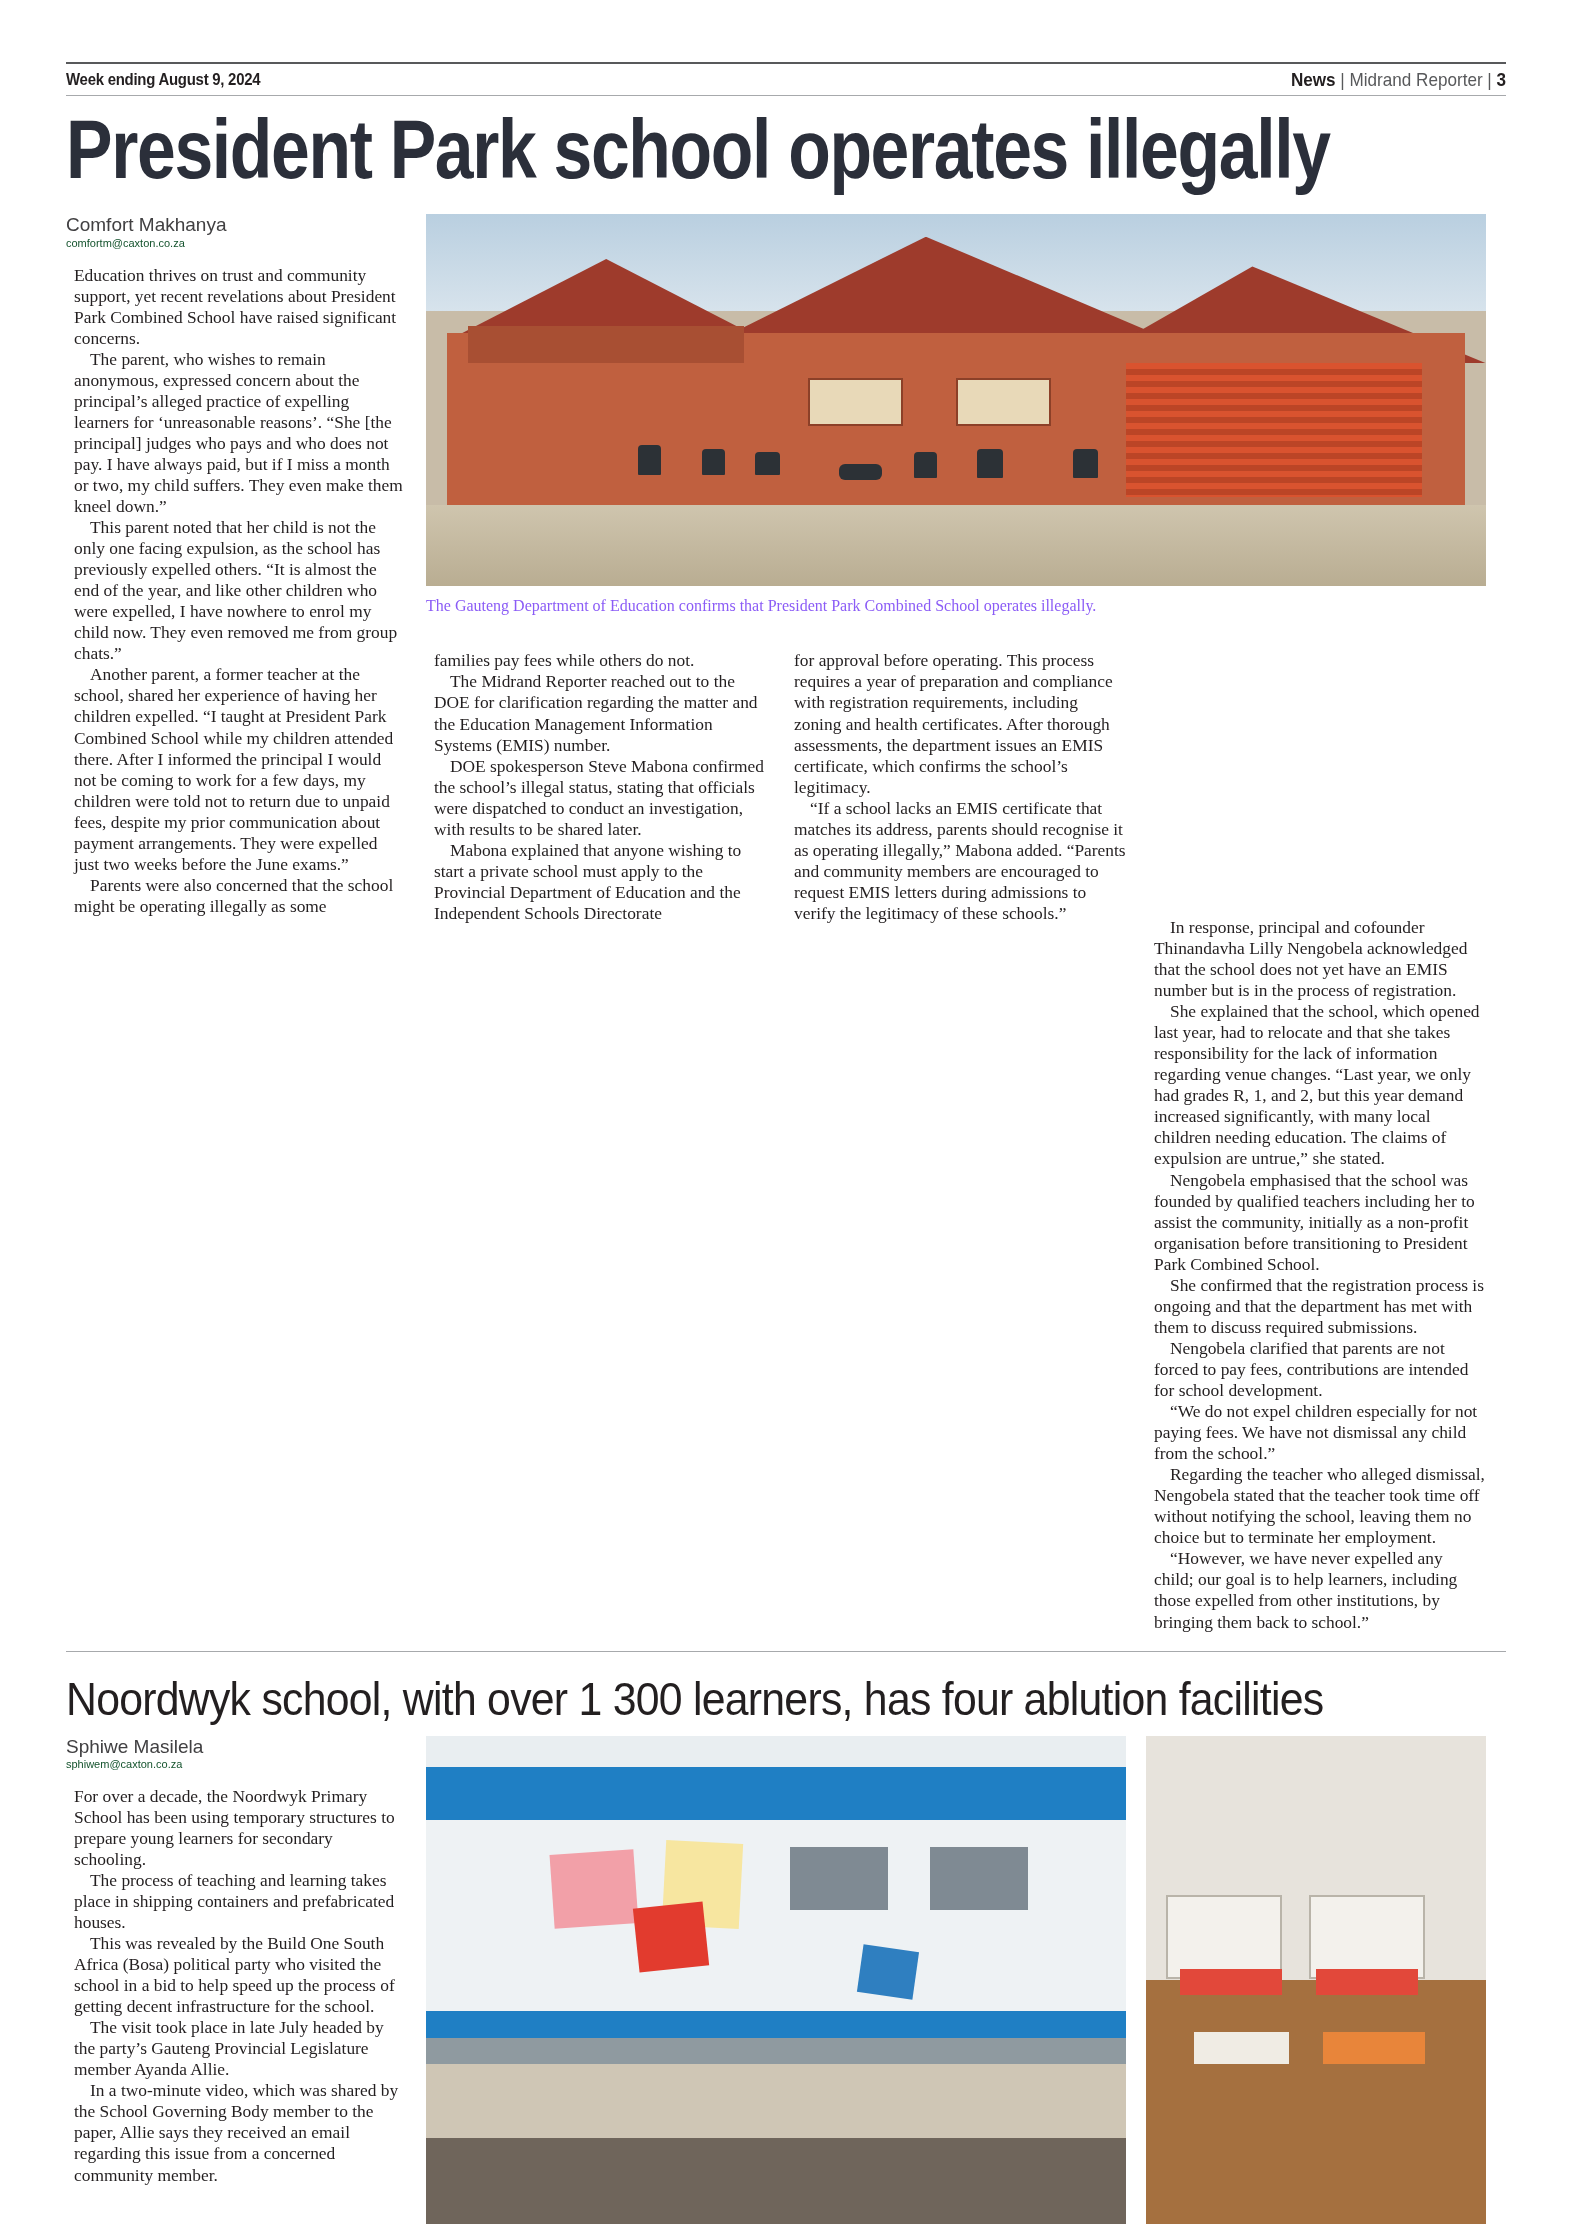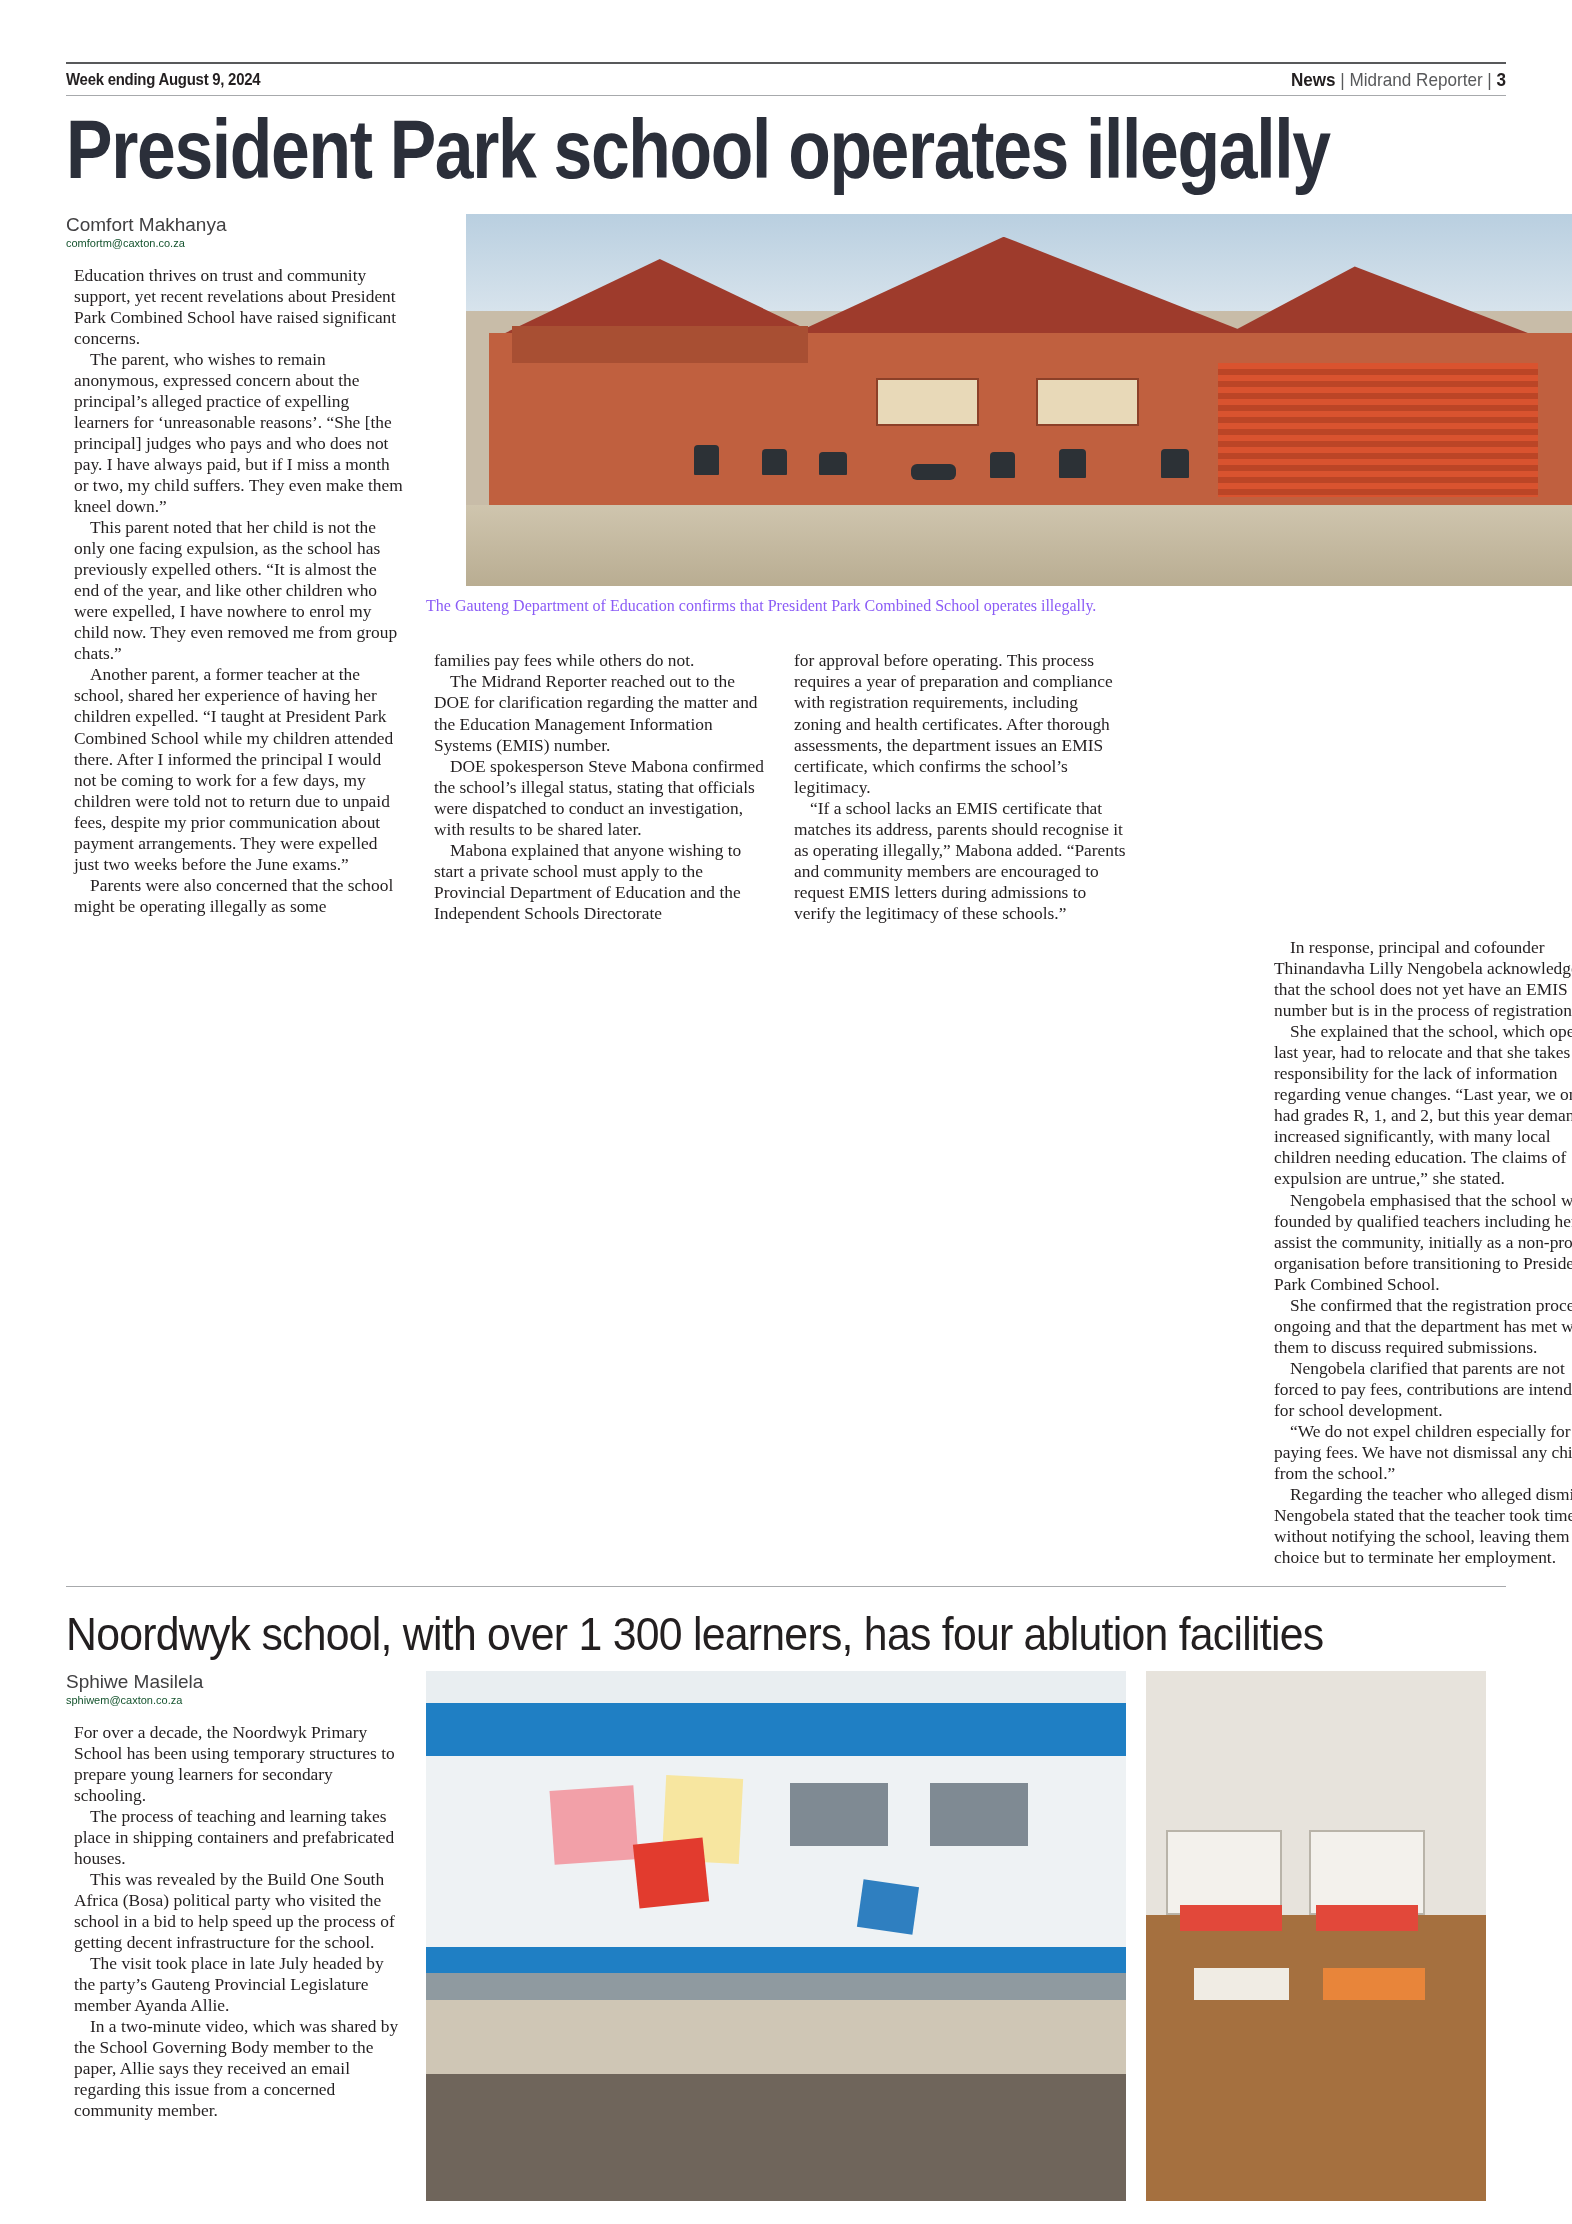--- a/index.html
+++ b/index.html
@@ -94,21 +94,20 @@
     font-size: 16px;
     line-height: 1.28;
     color: #8b5cf6;
   }
 
   
   .a1 { position: relative; margin-top: 26px; }
   .a1-grid {
     display: grid;
     grid-template-columns: 340px 20px 340px 20px 340px 20px 340px;
-    gap: 20px;
   }
   .photo-main {
     grid-column: 3 / span 5;
     height: 372px;
     position: relative;
     overflow: hidden;
     background: #c8bca8;
   }
 
   
@@ -182,20 +181,21 @@
       </div>
 
       <div class="body-col" style="grid-column:7/span 1">
         <p style="text-indent:16px">In response, principal and cofounder Thinandavha Lilly Nengobela acknowledged that the school does not yet have an EMIS number but is in the process of registration.</p>
         <p>She explained that the school, which opened last year, had to relocate and that she takes responsibility for the lack of information regarding venue changes. “Last year, we only had grades R, 1, and 2, but this year demand increased significantly, with many local children needing education. The claims of expulsion are untrue,” she stated.</p>
         <p>Nengobela emphasised that the school was founded by qualified teachers including her to assist the community, initially as a non-profit organisation before transitioning to President Park Combined School.</p>
         <p>She confirmed that the registration process is ongoing and that the department has met with them to discuss required submissions.</p>
         <p>Nengobela clarified that parents are not forced to pay fees, contributions are intended for school development.</p>
         <p>“We do not expel children especially for not paying fees. We have not dismissal any child from the school.”</p>
         <p>Regarding the teacher who alleged dismissal, Nengobela stated that the teacher took time off without notifying the school, leaving them no choice but to terminate her employment.</p>
+        <p>“However, we have never expelled any child; our goal is to help learners, including those expelled from other institutions, by bringing them back to school.”</p>
       </div>
     </div>
 
     <div style="position:absolute;left:360px;top:382px;width:700px;">
       <div class="caption">The Gauteng Department of Education confirms that President Park Combined School operates illegally.</div>
     </div>
 
     <div style="position:absolute;left:360px;top:436px;width:700px;display:grid;grid-template-columns:340px 20px 340px;">
       <div class="body-col">
         <p>families pay fees while others do not.</p>

